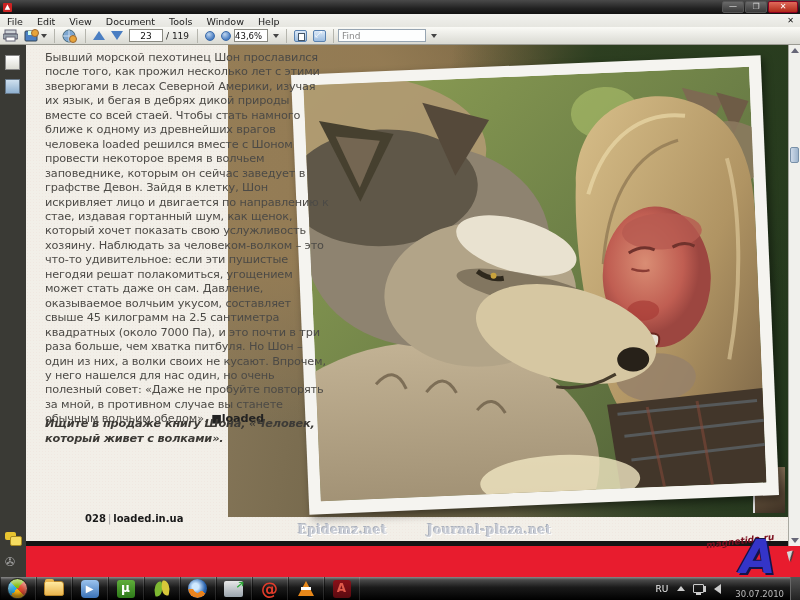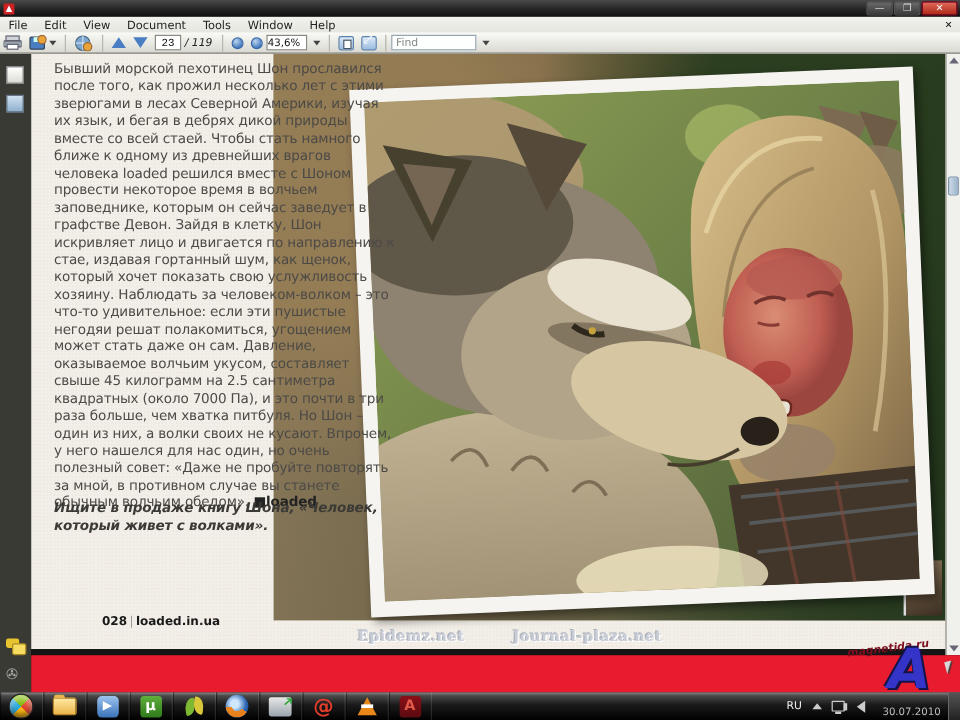--- a/index.html
+++ b/index.html
@@ -27,26 +27,26 @@
     line-height:11px; text-align:center; color:#111; }
 
   
   .toolbar { position:absolute; left:0; top:27px; width:800px; height:18px;
     background:linear-gradient(#fafaf6,#d9d9d2); border-bottom:1px solid #9a9a92;
     display:flex; align-items:center; }
   .tb-sep { width:1px; height:14px; background:#b5b5ad; margin:0 4px; }
   .tb-btn { display:flex; align-items:center; justify-content:center; height:16px; padding:0 3px; }
   .caret { width:0; height:0; border-left:3px solid transparent; border-right:3px solid transparent;
     border-top:4px solid #444; margin-left:2px; }
-  .pagebox { width:22px; height:13px; background:#fff; border:1px solid #8a8a82; font-size:9px;
-    text-align:center; line-height:12px; color:#111; margin:0 3px;font-family:Liberation Mono, monospace; }
-  .pagecount { font-size:9px; color:#222; margin-right:4px;font-style:italic; }
+  .pagebox { width:34px; height:13px; background:#fff; border:1px solid #8a8a82; font-size:9px;
+    text-align:center; line-height:12px; color:#111; margin:0 3px; }
+  .pagecount { font-size:9px; color:#222; margin-right:4px; }
   .zoombox { width:34px; height:13px; background:#fff; border:1px solid #8a8a82; font-size:8.5px;
     line-height:12px; color:#111; }
-  .findbox { width:71px; height:13px; background:#fdfefe; border:1px solid #97a5b2; font-size:9px;
+  .findbox { width:88px; height:13px; background:#fdfefe; border:1px solid #97a5b2; font-size:9px;
     color:#888; line-height:12px; padding-left:3px; }
   .arrow-up, .arrow-dn { width:0; height:0; border-left:6px solid transparent; border-right:6px solid transparent; }
   .arrow-up { border-bottom:9px solid #4a7ec2; }
   .arrow-dn { border-top:9px solid #4a7ec2; }
   .roundbtn { width:10px; height:10px; border-radius:50%;
     background:radial-gradient(circle at 35% 30%, #bcd4ee, #4a7ec2 70%); border:1px solid #3a6aa8; }
   .sqbtn { width:13px; height:12px; border:1px solid #5a82b0; border-radius:2px;
     background:linear-gradient(#dce9f8,#9cbce0); position:relative; }
   .sqbtn.fs::after{ content:"⤢"; position:absolute; left:1px; top:-2px; font-size:9px; color:#fff; }
   .sqbtn.scr::after{ content:""; position:absolute; left:3px; top:2px; width:5px; height:6px; background:#fff; border:1px solid #456; }

